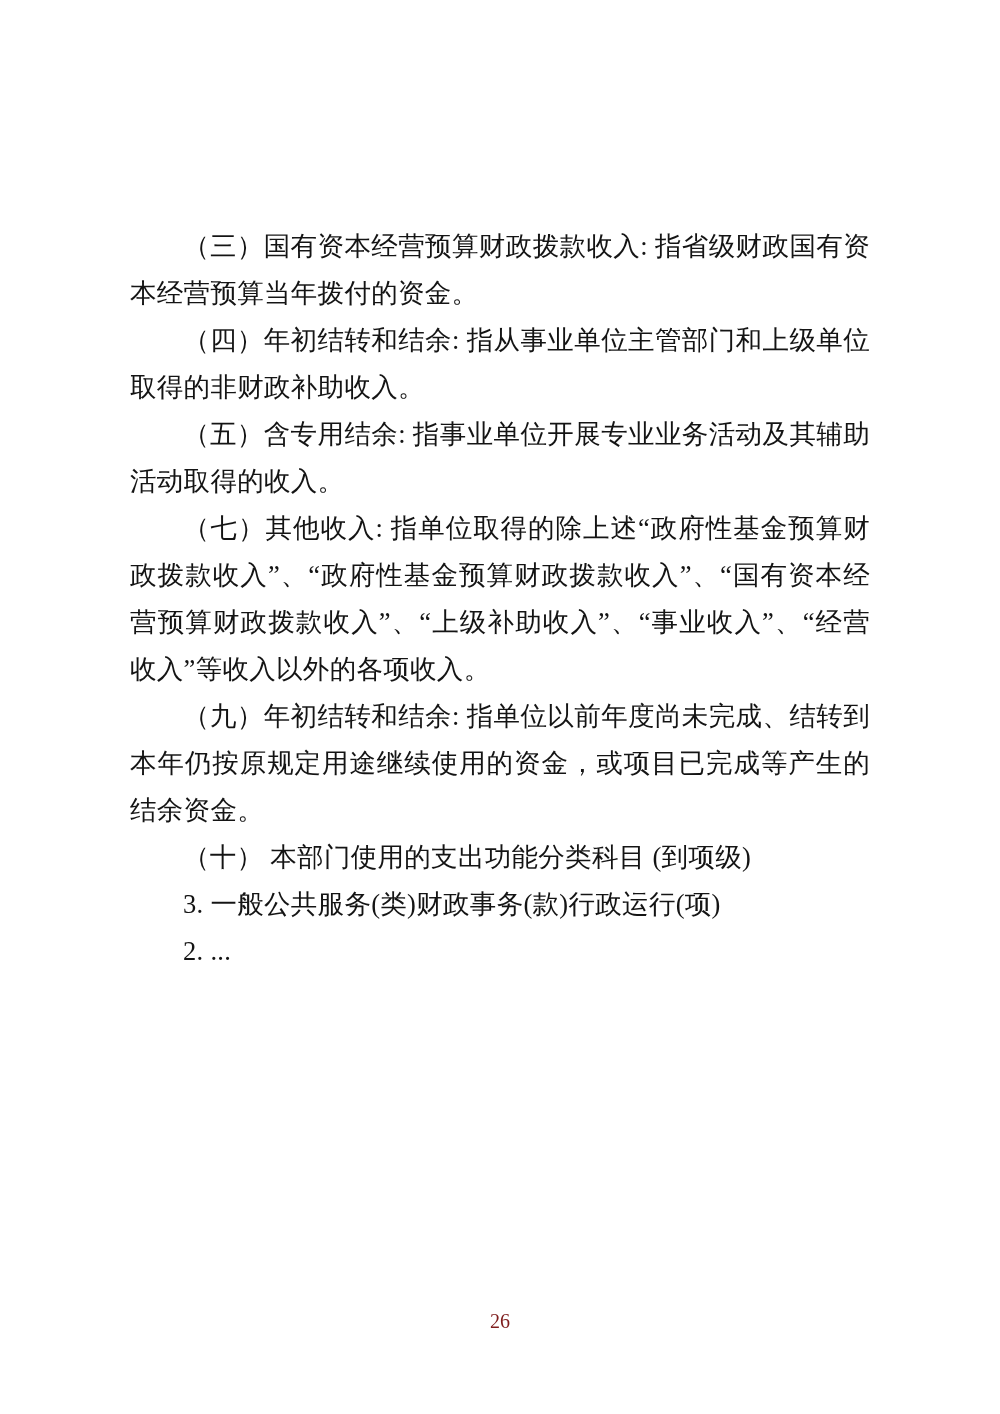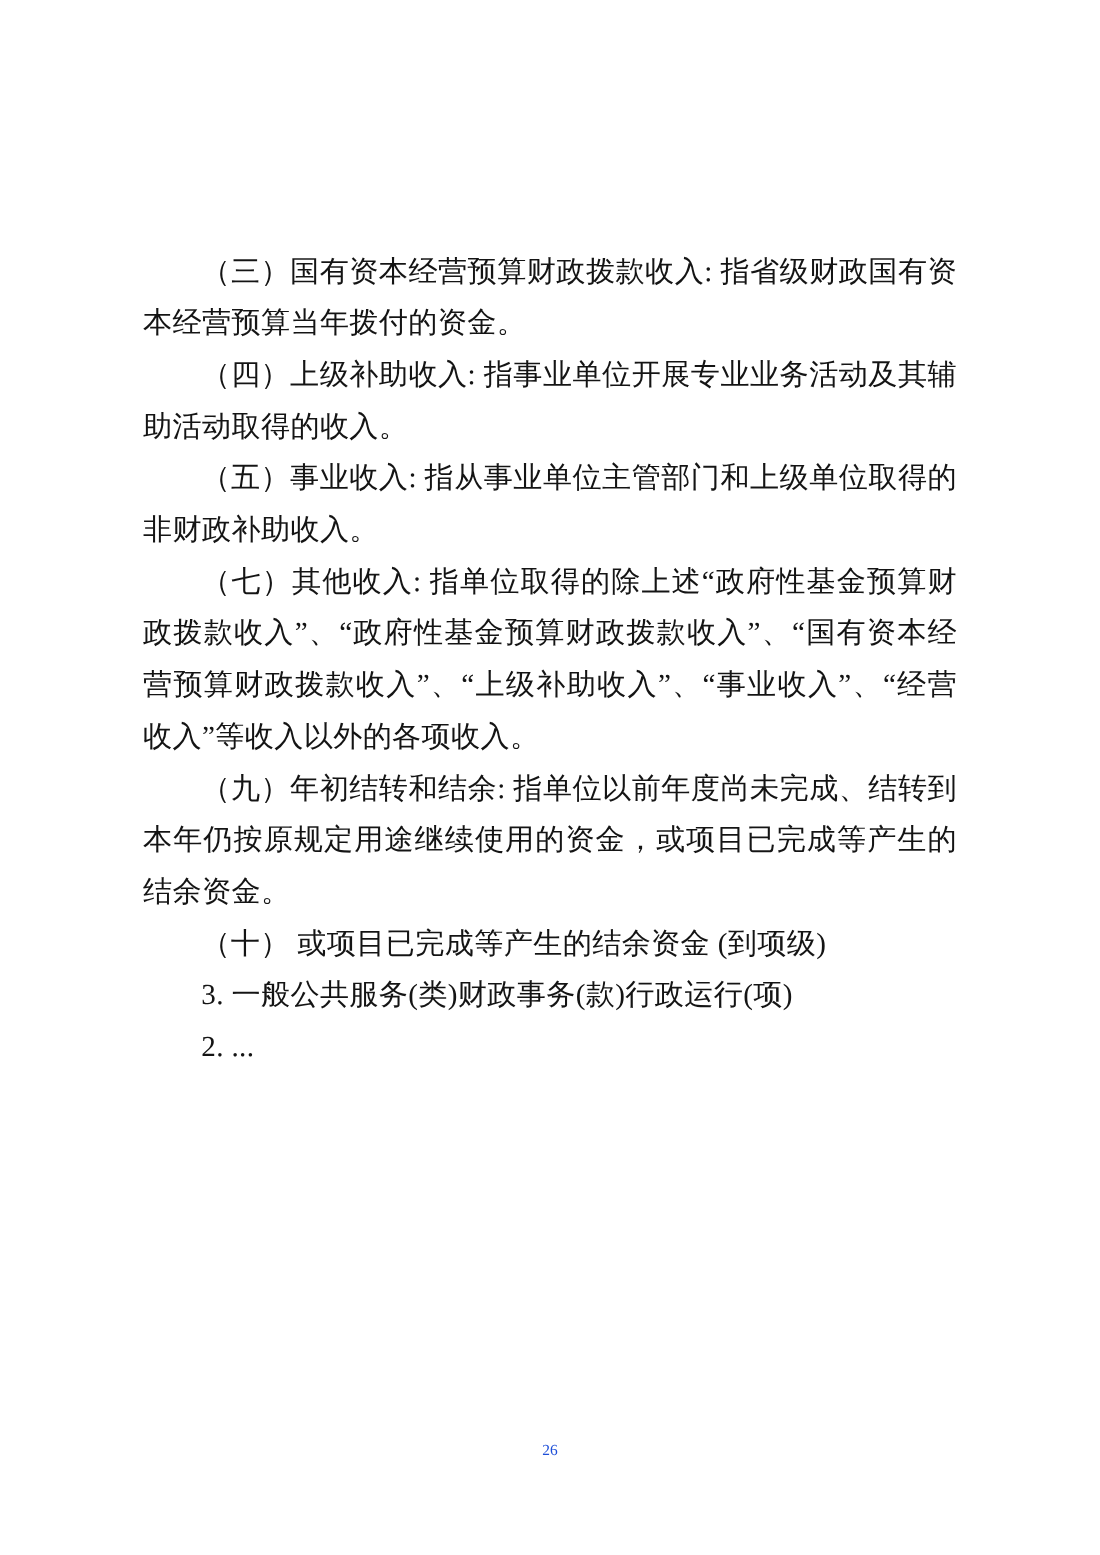--- a/index.html
+++ b/index.html
@@ -33,33 +33,33 @@
     word-break: break-all;
   }
   .page-footer {
     position: absolute;
     left: 0;
     right: 0;
     top: 1310px;
     text-align: center;
   }
   .page-number {
-    font-size: 14px;
-    color: #1d4ed8;
+    font-size: 20px;
+    color: #7f1d1d;
   }
 </style>
 </head>
 <body>
 
 <main class="page-content">
   <p class="para">（三）国有资本经营预算财政拨款收入: 指省级财政国有资本经营预算当年拨付的资金。</p>
-  <p class="para">（四）上级补助收入: 指事业单位开展专业业务活动及其辅助活动取得的收入。</p>
-  <p class="para">（五）事业收入: 指从事业单位主管部门和上级单位取得的非财政补助收入。</p>
+  <p class="para">（四）年初结转和结余: 指从事业单位主管部门和上级单位取得的非财政补助收入。</p>
+  <p class="para">（五）含专用结余: 指事业单位开展专业业务活动及其辅助活动取得的收入。</p>
   <p class="para">（七）其他收入: 指单位取得的除上述“政府性基金预算财政拨款收入”、“政府性基金预算财政拨款收入”、“国有资本经营预算财政拨款收入”、“上级补助收入”、“事业收入”、“经营收入”等收入以外的各项收入。</p>
   <p class="para">（九）年初结转和结余: 指单位以前年度尚未完成、结转到本年仍按原规定用途继续使用的资金，或项目已完成等产生的结余资金。</p>
-  <p class="para">（十） 或项目已完成等产生的结余资金 (到项级)</p>
+  <p class="para">（十） 本部门使用的支出功能分类科目 (到项级)</p>
   <p class="para">3. 一般公共服务(类)财政事务(款)行政运行(项)</p>
   <p class="para">2. ...</p>
 </main>
 
 <footer class="page-footer">
   <span class="page-number">26</span>
 </footer>
 
 </body></html>

